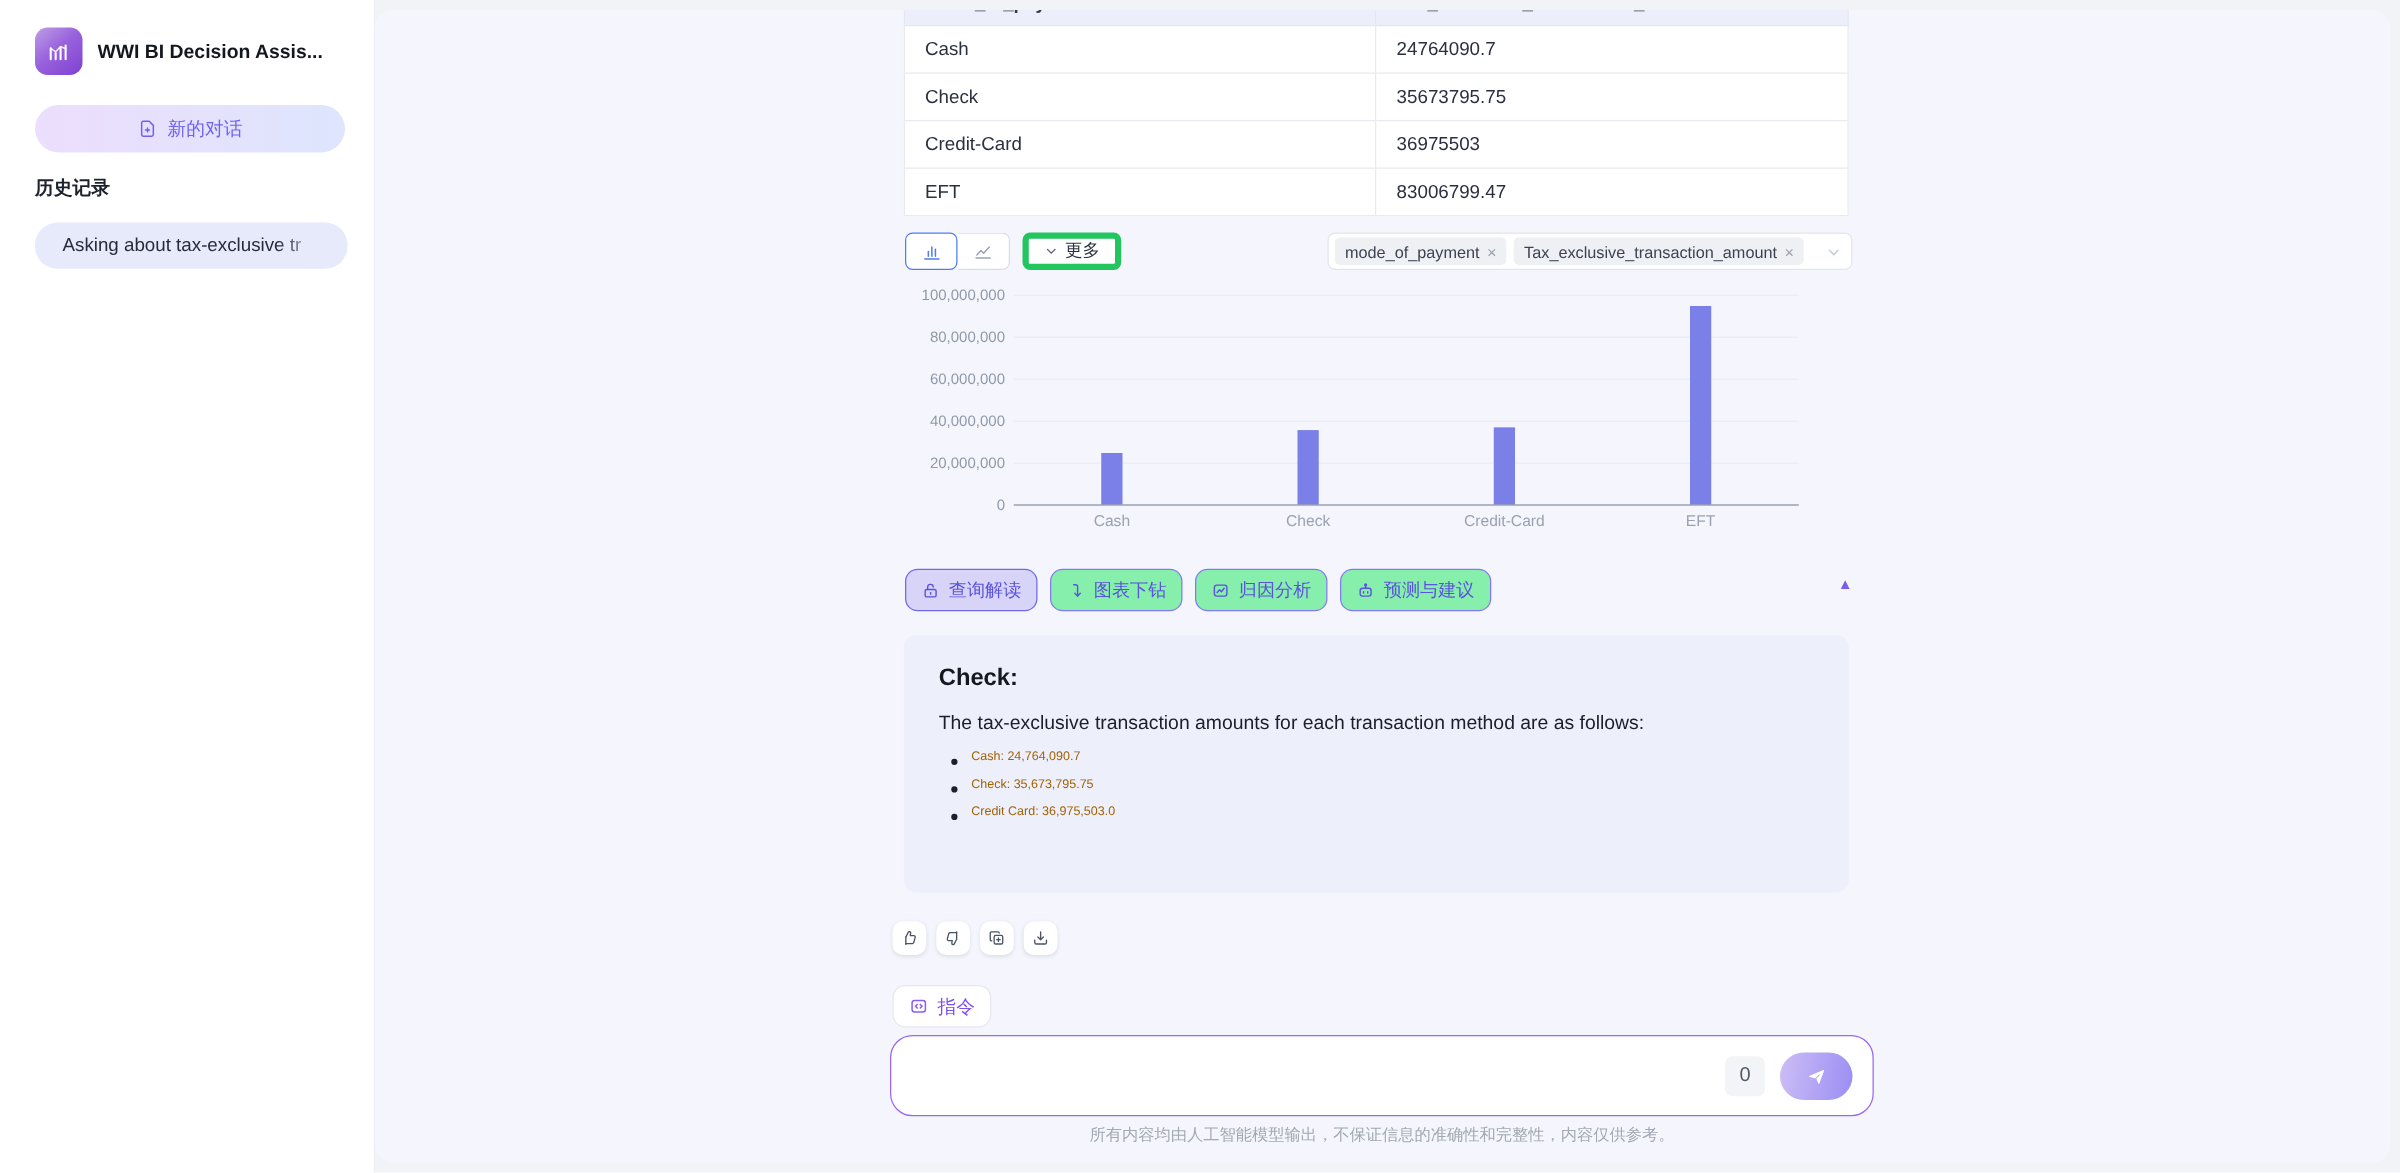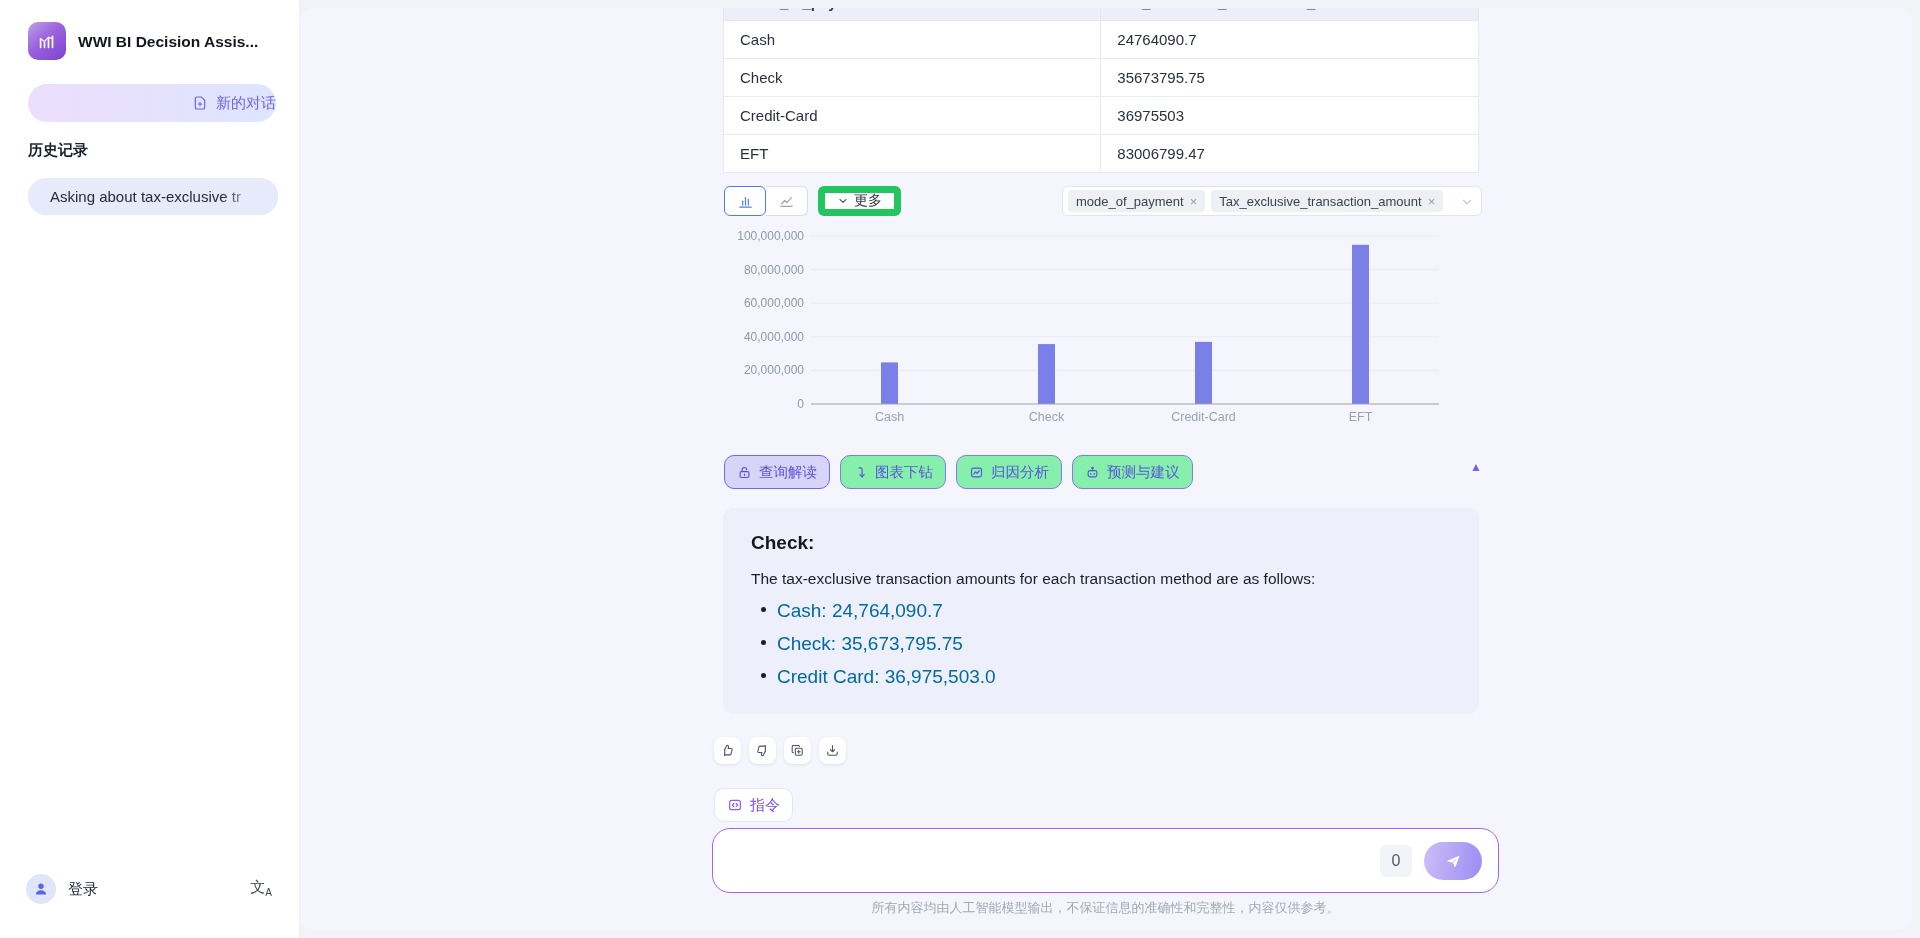--- a/index.html
+++ b/index.html
@@ -9,21 +9,21 @@
 
   
   .sidebar { position:absolute; left:0; top:0; width:300px; height:938px; background:#fff; border-right:1px solid #eef0f5; z-index:5; }
   .logo { position:absolute; left:28px; top:22px; width:38px; height:38px; border-radius:10px;
           background:linear-gradient(140deg,#bda0e6 0%,#9a63dd 45%,#7d41d0 100%);
           display:flex; align-items:center; justify-content:center; }
   .app-title { position:absolute; left:78px; top:33px; width:205px; font-size:15.5px; font-weight:bold; color:#14181e;
                white-space:nowrap; overflow:hidden; }
   .new-chat { position:absolute; left:28px; top:84px; width:248px; height:38px; border-radius:19px; border:none; cursor:pointer;
               background:linear-gradient(90deg,#ecdefc 0%,#dee5fe 100%); color:#6f62f2; font-size:15px;
-              display:flex; align-items:center; justify-content:flex-end; gap:8px; font-family:inherit; }
+              display:flex; align-items:center; justify-content:center; gap:8px; font-family:inherit; }
   .history-header { position:absolute; left:28px; top:141px; font-size:15px; font-weight:bold; color:#1c212b; }
   .history-item { position:absolute; left:28px; top:178px; width:250px; height:37px; border-radius:18px; background:#e7eafb;
                   display:flex; align-items:center; padding-left:22px; font-size:15px; color:#262c38; cursor:pointer;
                   white-space:nowrap; overflow:hidden; }
   .history-item::after { content:""; position:absolute; right:0; top:0; bottom:0; width:56px; border-radius:0 18px 18px 0;
                   background:linear-gradient(90deg, rgba(231,234,251,0), #e7eafb 70%); }
   .login-row { position:absolute; left:0; bottom:26px; width:300px; height:40px; }
   .avatar { position:absolute; left:26px; top:2px; width:30px; height:30px; border-radius:50%; background:#dfe5fa;
             display:flex; align-items:center; justify-content:center; cursor:pointer; }
   .login-label { position:absolute; left:68px; top:8px; font-size:15px; color:#1a1f29; cursor:pointer; }
@@ -42,21 +42,21 @@
   .data-table td { height:38px; padding:0 16px; border:1px solid #e9e9f0; background:#fff; }
   .data-table th { border:1px solid #e4e6f2; }
   .data-table col { width:378px; }
 
   
   .controls { position:absolute; top:178px; left:12px; right:18px; height:30px; }
   .seg { position:absolute; left:0; top:0; display:flex; }
   .seg-btn { width:42px; height:30px; background:#fff; display:flex; align-items:center; justify-content:center; cursor:pointer; }
   .seg-btn.sel { border:1px solid #4d7df2; border-radius:6px; color:#4d7df2; z-index:2; }
   .seg-btn.unsel { border:1px solid #dadde4; border-left:none; border-radius:0 6px 6px 0; color:#9aa3b2; }
-  .more-btn { position:absolute; left:94px; top:0; height:30px; padding:0 12px; background:#fff; border:7px solid #22c55e;
+  .more-btn { position:absolute; left:94px; top:0; height:30px; padding:0 12px; background:#fff; border:5px solid #22c55e;
               border-radius:6px; display:flex; align-items:center; gap:5px; font-size:14px; color:#2b3240; cursor:pointer; }
   .more-btn .chev { color:#555d6b; display:flex; }
   .field-select { position:absolute; right:0; top:0; width:420px; height:30px; background:#fff; border:1px solid #e3e5ec;
               border-radius:6px; display:flex; align-items:center; padding:0 26px 0 5px; gap:6px; cursor:pointer; }
   .tag { background:#eef0f4; border-radius:4px; height:22px; display:flex; align-items:center; gap:6px; padding:0 8px;
          font-size:13px; color:#3c4250; white-space:nowrap; }
   .tag .x { color:#9aa1ad; font-size:13px; cursor:pointer; }
   .select-chev { position:absolute; right:7px; top:8px; color:#c3c9d4; display:flex; }
 
   
@@ -69,21 +69,21 @@
                 font-size:14.5px; display:flex; align-items:center; gap:7px; cursor:pointer; font-family:inherit; }
   .action-btn.active { background:#d7d4f8; border-color:#6f68ea; }
   .collapse-btn { position:absolute; top:452px; right:18px; color:#7a5cf0; font-size:12px; cursor:pointer; }
 
   
   .answer-card { position:absolute; top:500px; left:11px; width:756px; height:206px; background:#edeffa; border-radius:10px;
                  padding:24px 28px; }
   .answer-heading { font-size:19px; font-weight:bold; color:#15191f; margin-bottom:16px; }
   .answer-intro { font-size:15.5px; color:#1b2028; margin-bottom:12px; }
   .answer-list { list-style:none; }
-  .answer-list li { position:relative; padding-left:26px; font-size:19px; color:#0369a1; margin-top:11px; }
+  .answer-list li { position:relative; padding-left:26px; font-size:10px; color:#a16207; margin-top:11px; }
   .answer-list li::before { content:""; position:absolute; left:10px; top:7px; width:5px; height:5px; border-radius:50%; background:#1b2028; }
 
   
   .feedback { position:absolute; top:729px; left:2px; display:flex; gap:8px; }
   .fb-btn { width:27px; height:27px; border-radius:8px; background:#fff; box-shadow:0 1px 3px rgba(20,24,40,.10);
             display:flex; align-items:center; justify-content:center; color:#4a5361; cursor:pointer; border:none; }
 
   
   .instr-btn { position:absolute; top:780px; left:2px; height:34px; padding:0 12px; border-radius:10px; background:#fff;
                border:1px solid #e5e7ee; display:flex; align-items:center; gap:7px; color:#7b4ff0; font-size:15px; cursor:pointer; }
@@ -122,30 +122,20 @@
         </svg>
       </span>
       <span>新的对话</span>
     </button>
 
     <div class="history-header">历史记录</div>
     <div class="history-item">
       <span>Asking about tax-exclusive tr</span>
     </div>
 
-    <div class="login-row">
-      <div class="avatar">
-        <svg width="18" height="18" viewBox="0 0 24 24" fill="#5568e8">
-          <circle cx="12" cy="8.4" r="3.6"></circle>
-          <path d="M5.2 19.2a6.8 5.4 0 0 1 13.6 0z"></path>
-        </svg>
-      </div>
-      <div class="login-label">登录</div>
-      <div class="translate-btn">文<span class="sub">A</span></div>
-    </div>
   </div>
 
   <div class="main">
     <div class="panel">
       <div class="column">
 
         <table class="data-table">
           <colgroup>
               <col>
               <col>

